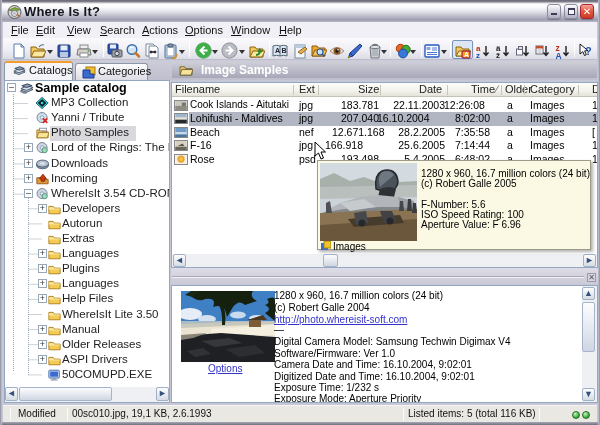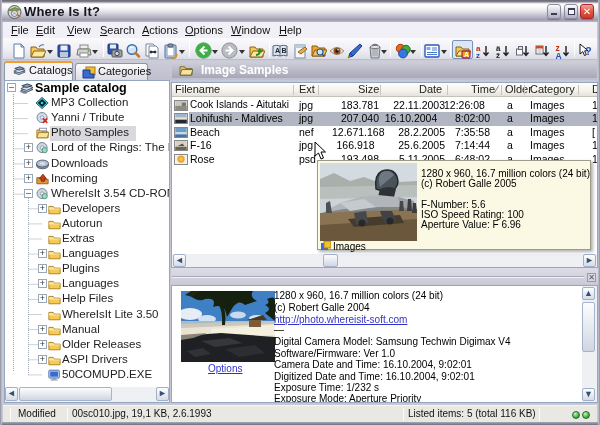--- a/index.html
+++ b/index.html
@@ -541,21 +541,21 @@
   </div>
   <div class="lrow sel" style="top:29.4px">
     <svg class="mini" viewBox="0 0 14 11">
         <rect width="14" height="11" fill="#9db6ce"></rect>
         <rect y="4" width="14" height="3" fill="#e9e4d2"></rect>
         <rect y="7" width="14" height="4" fill="#26292e"></rect>
       </svg>
     <span style="left:18px">Lohifushi - Maldives</span>
       <span style="left:127px">jpg</span>
     <span style="left:160px;width:47px;text-align:right">207.040</span>
-    <span style="left:205px;width:68px;text-align:center">16.10.2004</span>
+    <span style="left:205px;width:68px;text-align:left">16.10.2004</span>
     <span style="left:272px;width:46px;text-align:right">8:02:00</span>
     <span style="left:335px">a</span>
       <span style="left:358px">Images</span>
       <span style="left:420px">1</span>
   </div>
   <div class="lrow" style="top:42.8px">
     <svg class="mini" viewBox="0 0 14 11">
         <rect width="14" height="11" fill="#6f9cc6"></rect>
         <rect y="5" width="14" height="3" fill="#cfdce8"></rect>
         <rect y="8" width="14" height="3" fill="#4a749e"></rect>
@@ -570,37 +570,37 @@
       <span style="left:420px">[</span>
   </div>
   <div class="lrow" style="top:56.2px">
     <svg class="mini" viewBox="0 0 14 11">
         <rect width="14" height="11" fill="#d8d2c2"></rect>
         <rect y="7" width="14" height="4" fill="#6a665c"></rect>
         <path d="M3 6 L9 3 L11 6 Z" fill="#55514a"></path>
       </svg>
     <span style="left:18px">F-16</span>
       <span style="left:127px">jpg</span>
-    <span style="left:160px;width:47px;text-align:center">166.918</span>
+    <span style="left:144px;width:47px;text-align:right">166.918</span>
     <span style="left:205px;width:68px;text-align:right">25.6.2005</span>
     <span style="left:272px;width:46px;text-align:right">7:14:44</span>
     <span style="left:335px">a</span>
       <span style="left:358px">Images</span>
       <span style="left:420px">1</span>
   </div>
   <div class="lrow" style="top:69.6px">
     <svg class="mini" viewBox="0 0 14 11">
         <rect width="14" height="11" fill="#f4f0e8"></rect>
         <circle cx="7" cy="5" r="4.5" fill="#e8a428"></circle>
         <circle cx="7" cy="5" r="2.5" fill="#f4c050"></circle>
       </svg>
     <span style="left:18px">Rose</span>
       <span style="left:127px">psd</span>
     <span style="left:160px;width:47px;text-align:right">193.498</span>
-    <span style="left:205px;width:68px;text-align:right">5.11.2005</span>
+    <span style="left:205px;width:68px;text-align:right">5.4.2005</span>
     <span style="left:272px;width:46px;text-align:right">6:48:02</span>
     <span style="left:335px">a</span>
       <span style="left:358px">Images</span>
       <span style="left:420px">1</span>
   </div>
   <div class="abs sbar" style="left:0;top:171px;width:425px;height:14px">
     <div class="sbtn" style="left:1px;top:0px;width:13px;height:13px">◄</div>
     <div class="sthumb" style="left:151px;top:0px;width:15px;height:13px"></div>
     <div class="sbtn" style="left:411px;top:0px;width:13px;height:13px">►</div>
   </div>

